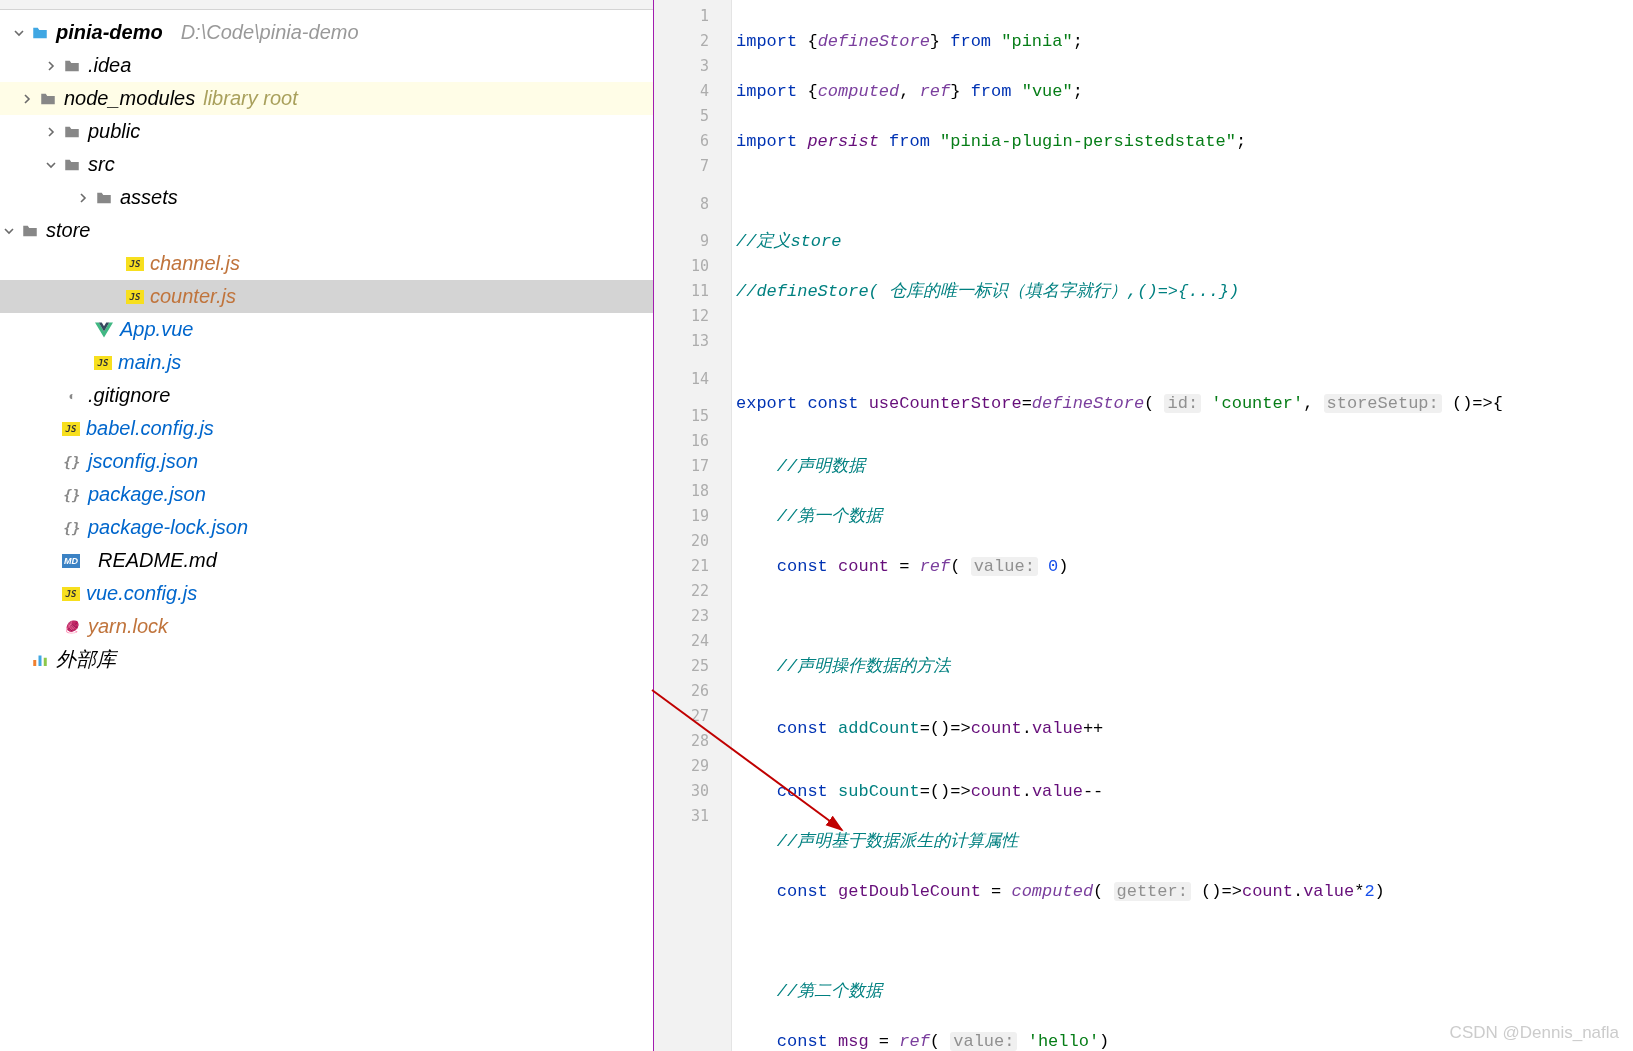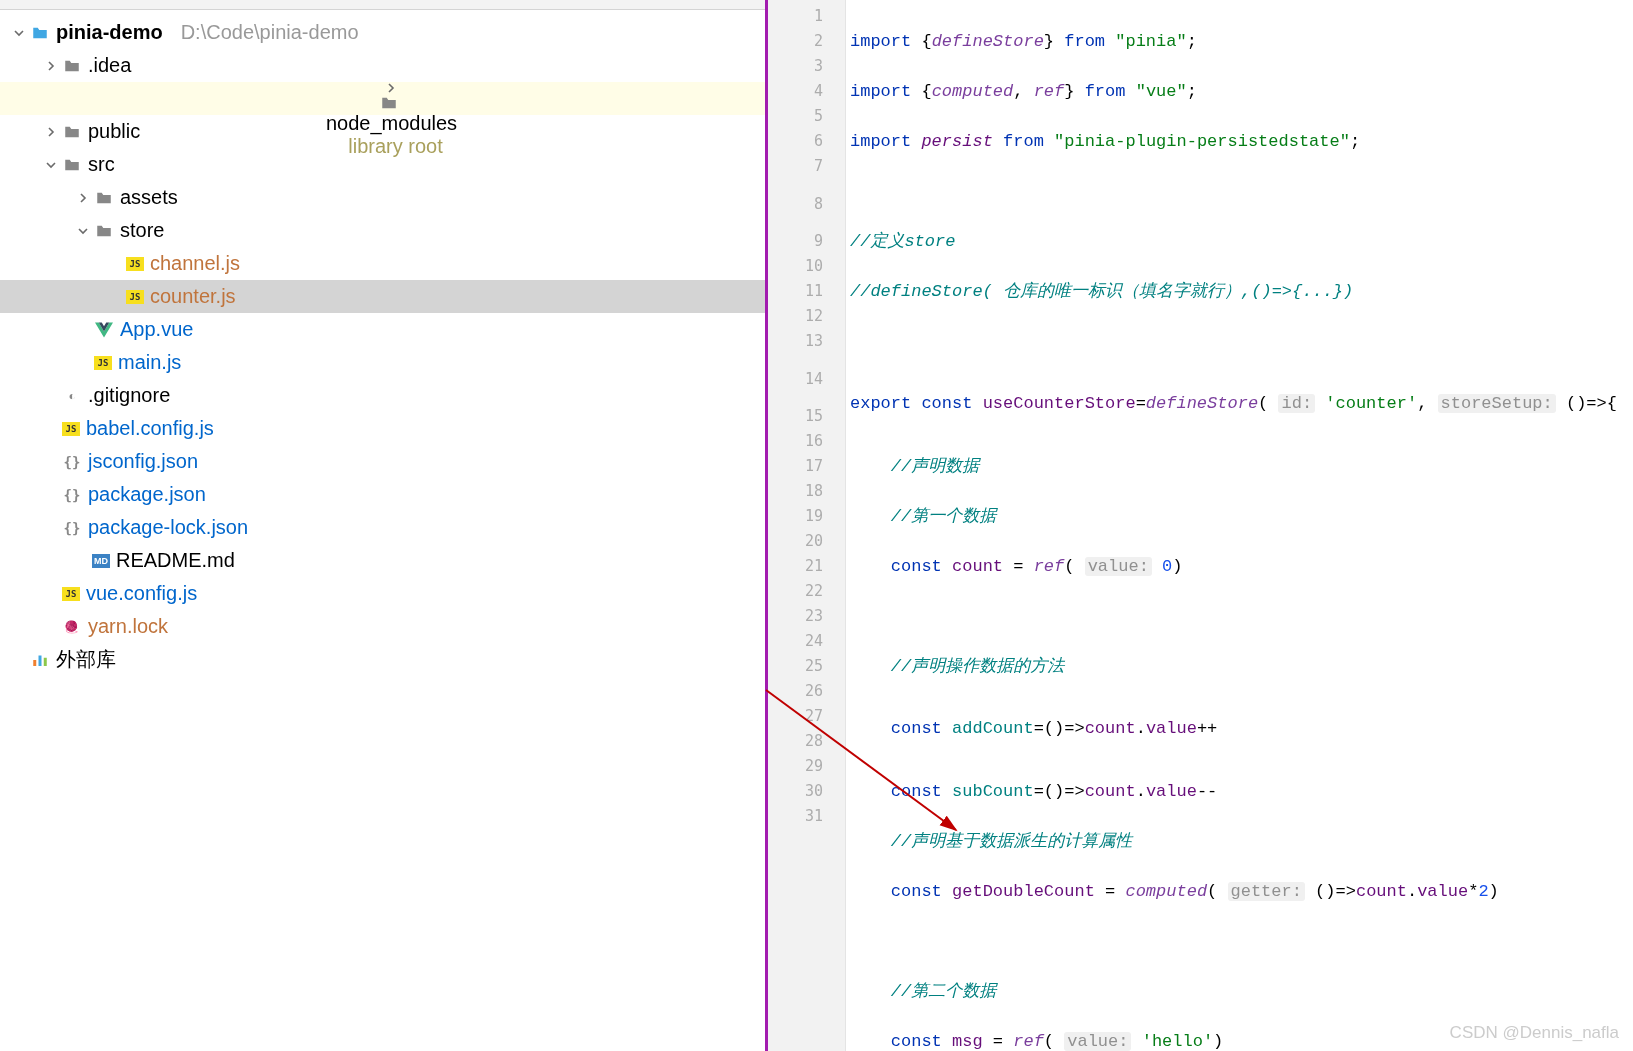--- a/index.html
+++ b/index.html
@@ -1,18 +1,18 @@
 <!DOCTYPE html>
 <html><head>
 <meta charset="utf-8">
 <style>
   * { box-sizing: border-box; }
   html, body { margin: 0; padding: 0; height: 100%; font-family: Arial, "Microsoft YaHei", sans-serif; font-size: 17px; background: #fff; overflow: hidden; }
   .app { display: flex; height: 1051px; width: 1633px; }
-  .tree-panel { width: 768px; border-right: 3px solid #a21caf; overflow-y: auto; background: #fff; position: relative; }
+  .tree-panel { width: 654px; border-right: 1px solid #a21caf; overflow-y: auto; background: #fff; position: relative; font-style: italic; }
   .editor-panel { flex: 1; display: flex; background: #fff; position: relative; }
   .toolbar-top { height: 10px; border-bottom: 1px solid #d4d4d4; display: flex; align-items: center; padding: 0 8px; background: #f3f3f3; }
 
   
   .tree { padding-top: 6px; }
   .tree-row { display: flex; align-items: center; height: 33px; cursor: pointer; white-space: nowrap; }
   .tree-row.highlight-yellow { background: #fffde7; }
   .tree-row.selected { background: #d4d4d4; }
   .chev { width: 18px; height: 18px; display: inline-flex; align-items: center; justify-content: center; margin-right: 2px; color: #6b6b6b; }
   .chev svg { width: 12px; height: 12px; }
@@ -83,21 +83,21 @@
             </svg>
           </span>
         <span class="file-ico folder">
             <svg viewBox="0 0 24 24">
               <path d="M3 5h6l2 3h10v11H3z"></path>
             </svg>
           </span>
         <span class="tree-label">.idea</span>
       </div>
 
-      <div class="tree-row highlight-yellow" style="padding-left:18px;flex-direction:column;">
+      <div class="tree-row highlight-yellow" style="padding-left:18px;">
         <span class="chev">
             <svg viewBox="0 0 12 12">
               <path d="M4 2l4 4-4 4" stroke="#6b6b6b" stroke-width="1.6" fill="none"></path>
             </svg>
           </span>
         <span class="file-ico folder">
             <svg viewBox="0 0 24 24">
               <path d="M3 5h6l2 3h10v11H3z"></path>
             </svg>
           </span>
@@ -141,21 +141,21 @@
           </span>
         <span class="file-ico folder">
             <svg viewBox="0 0 24 24">
               <path d="M3 5h6l2 3h10v11H3z"></path>
             </svg>
           </span>
         <span class="tree-label">assets</span>
       </div>
 
 
-      <div class="tree-row" style="padding-left:74px;">
+      <div class="tree-row" style="">
         <span class="chev">
             <svg viewBox="0 0 12 12">
               <path d="M2 4l4 4 4-4" stroke="#6b6b6b" stroke-width="1.6" fill="none"></path>
             </svg>
           </span>
         <span class="file-ico folder">
             <svg viewBox="0 0 24 24">
               <path d="M3 5h6l2 3h10v11H3z"></path>
             </svg>
           </span>
@@ -205,21 +205,21 @@
       <div class="tree-row" style="padding-left:62px;">
         <span class="file-ico json">{}</span>
         <span class="tree-label blue">package.json</span>
       </div>
 
       <div class="tree-row" style="padding-left:62px;">
         <span class="file-ico json">{}</span>
         <span class="tree-label blue">package-lock.json</span>
       </div>
 
-      <div class="tree-row" style="padding-left:92px;">
+      <div class="tree-row" style="padding-left:62px;gap:12px;">
         <span class="file-ico md">MD</span>
         <span class="tree-label">README.md</span>
       </div>
 
       <div class="tree-row" style="padding-left:62px;">
         <span class="file-ico js">JS</span>
         <span class="tree-label blue">vue.config.js</span>
       </div>
 
       <div class="tree-row" style="padding-left:62px;">

